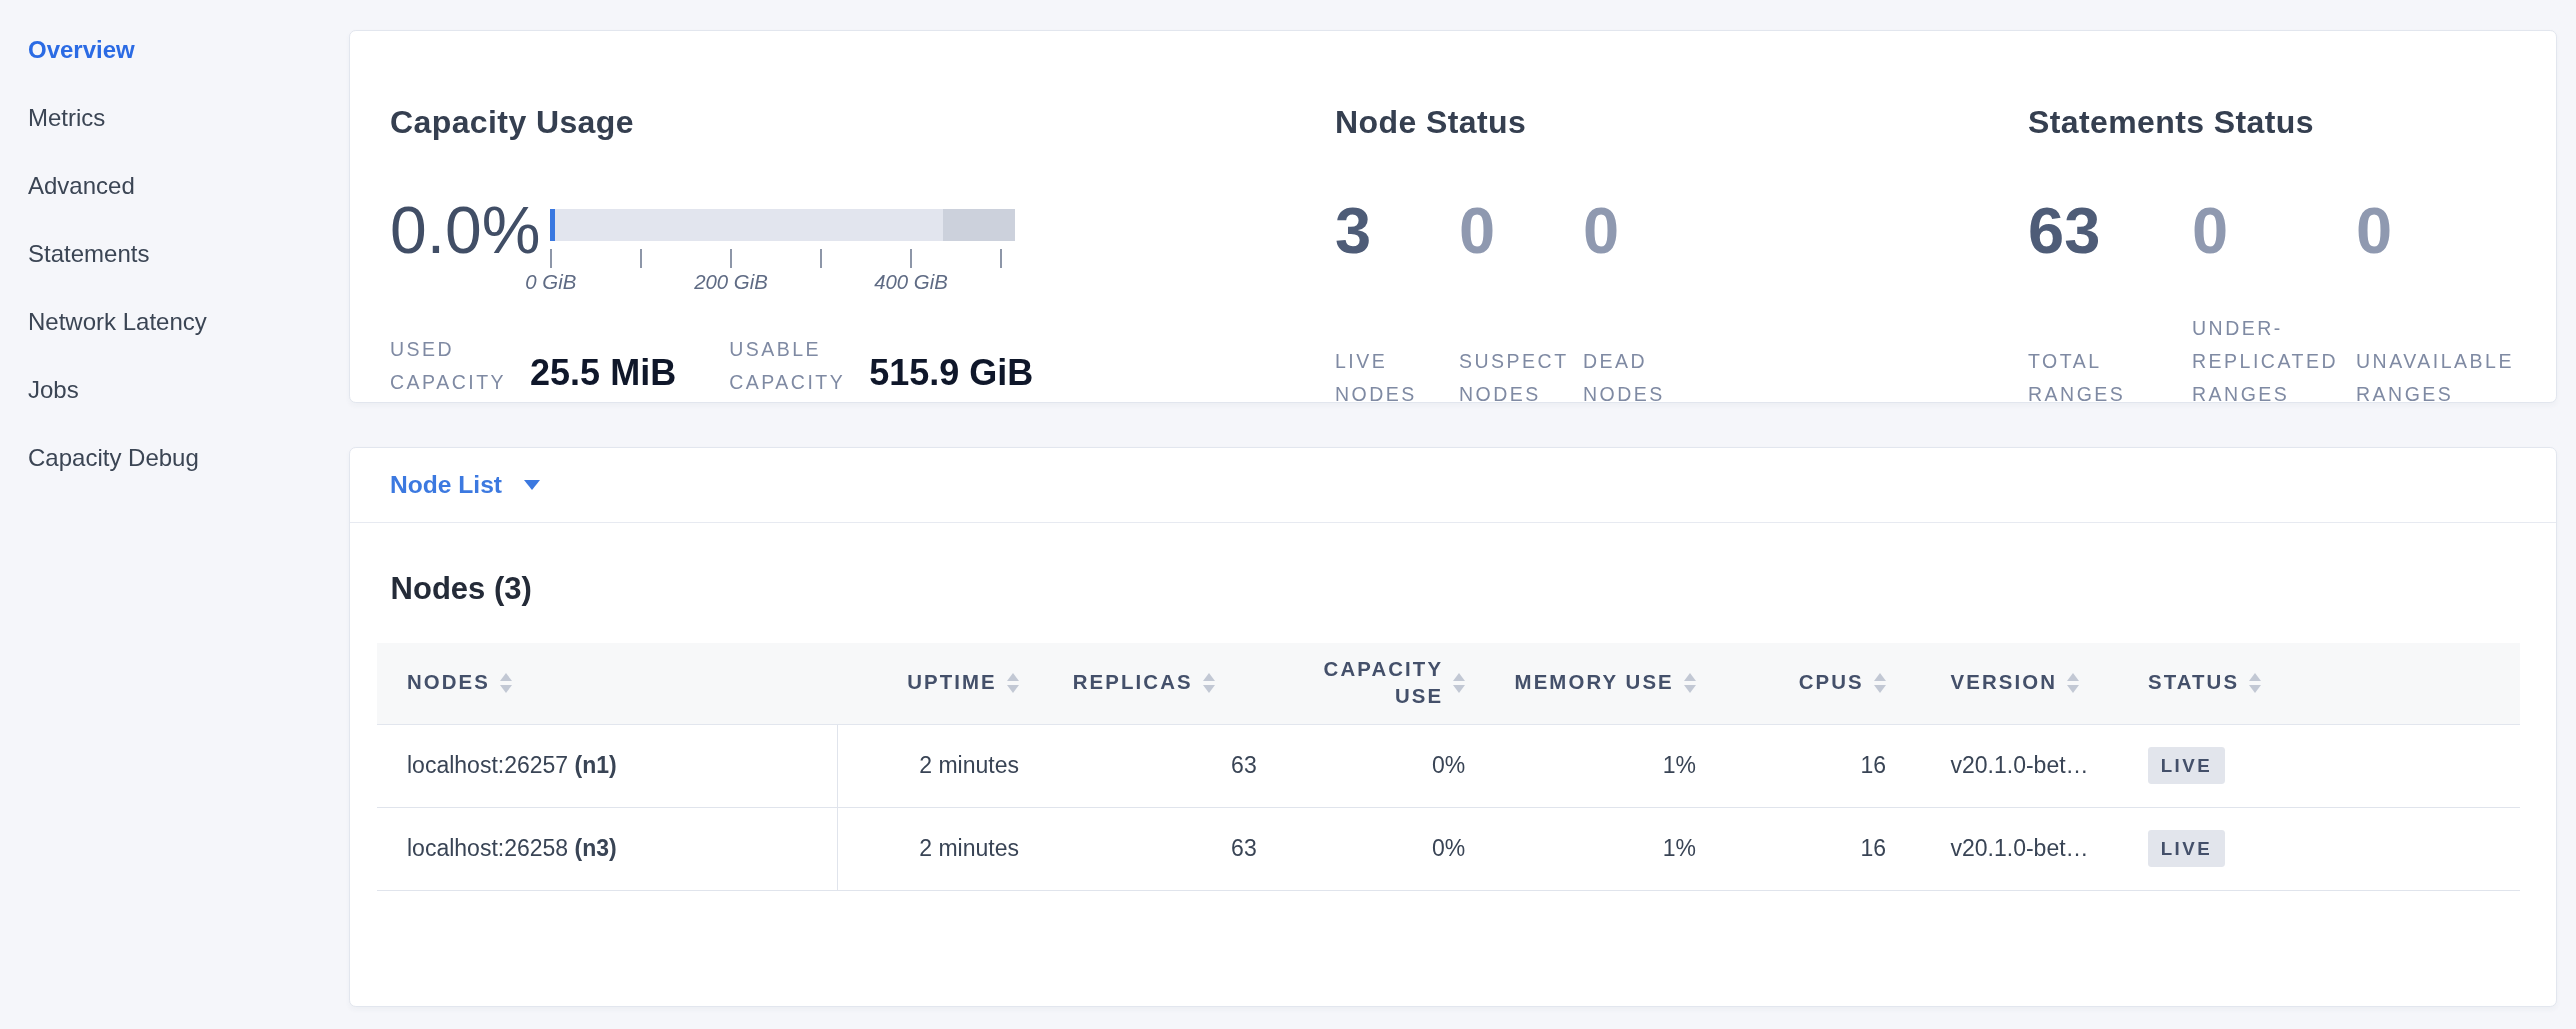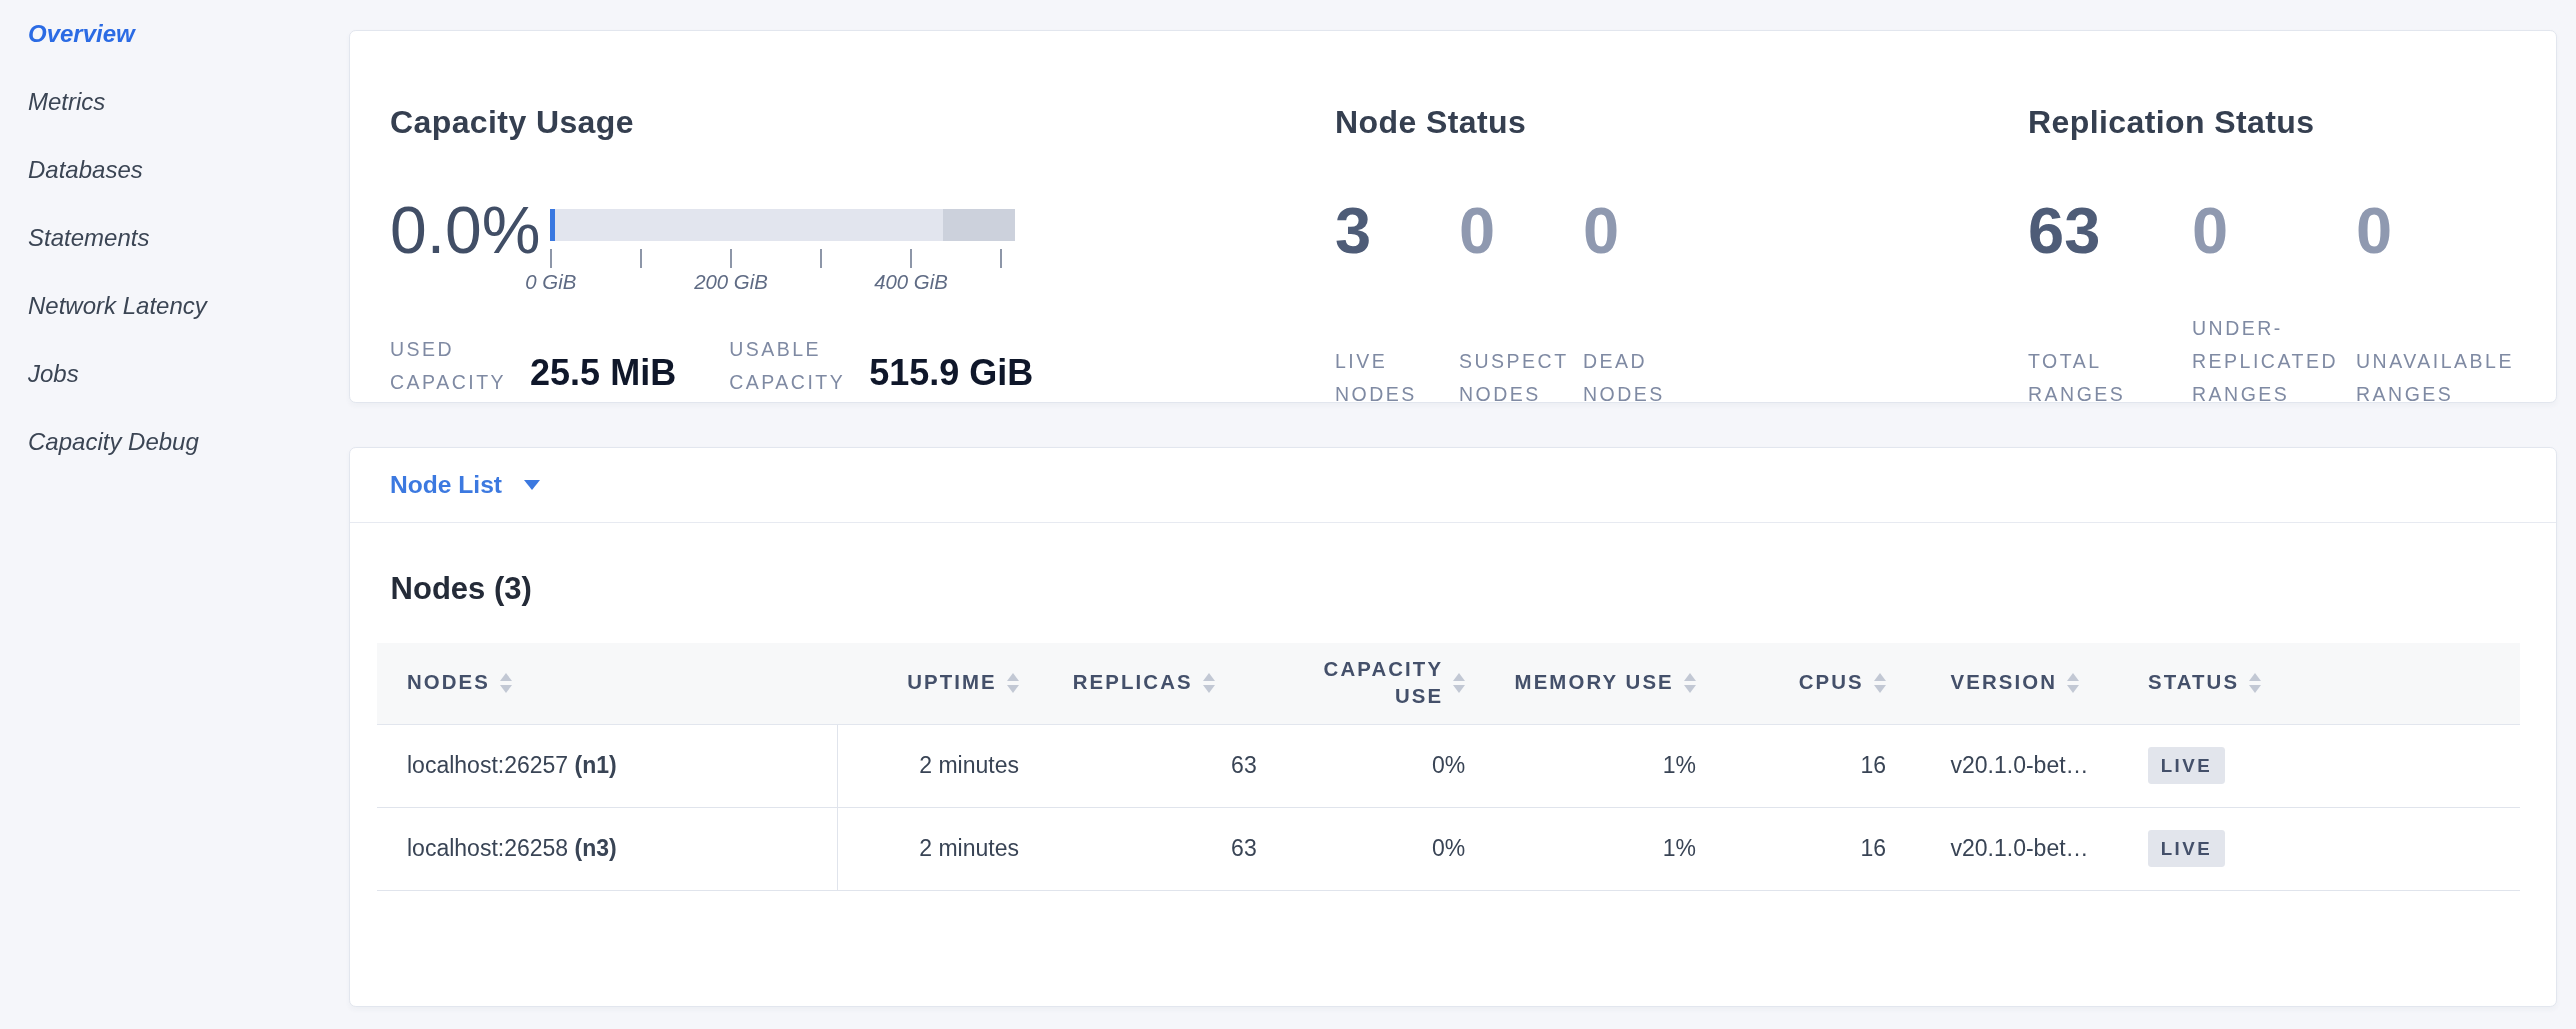--- a/index.html
+++ b/index.html
@@ -6,21 +6,21 @@
   html,body { width:2576px; height:1030px; }
   body {
     background:#f5f6fa;
     font-family:"Liberation Sans", sans-serif;
     color:#3b4554;
     overflow:hidden;
     position:relative;
   }
 
   
-  .sidebar { position:absolute; left:0; top:0; width:348px; padding:0 0 0 28px;font-style:italic; }
+  .sidebar { position:absolute; left:0; top:0; width:348px; padding:16px 0 0 28px; }
   .nav-item {
     height:68px; display:flex; align-items:center;
     font-size:24px; color:#3b4554; cursor:pointer;
   }
   .nav-item.active { color:#2b6be4; font-weight:700; }
 
   
   .card {
     position:absolute; left:349px; width:2208px;
     background:#ffffff; border:0.8px solid #e2e6ee; border-radius:6.8px;
@@ -126,21 +126,21 @@
   col.w-node{width:460px;} col.w-uptime{width:194px;} col.w-replicas{width:241px;}
   col.w-capacity{width:212px;} col.w-memory{width:253px;} col.w-cpus{width:188px;}
   col.w-version{width:202px;} col.w-status{width:auto;}
 </style>
 </head>
 <body>
 
 <nav class="sidebar">
   <div class="nav-item active">Overview</div>
   <div class="nav-item">Metrics</div>
-  <div class="nav-item">Databases</div>
+  <div class="nav-item">Advanced</div>
   <div class="nav-item">Statements</div>
   <div class="nav-item">Network Latency</div>
   <div class="nav-item">Jobs</div>
   <div class="nav-item">Capacity Debug</div>
 </nav>
 
 <section class="card card-summary">
 
   <div class="summary-section sec-capacity">
     <div class="section-title">Capacity Usage</div>
@@ -192,21 +192,21 @@
       </div>
       <div class="stat-col">
         <div class="big-num">0</div>
         <div class="stat-label">DEAD
 NODES</div>
       </div>
     </div>
   </div>
 
   <div class="summary-section sec-replication">
-    <div class="section-title">Replication Status</div>
+    <div class="section-title">Statements Status</div>
     <div class="stat-cols">
       <div class="stat-col">
         <div class="big-num emph">63</div>
         <div class="stat-label">TOTAL
 RANGES</div>
       </div>
       <div class="stat-col">
         <div class="big-num">0</div>
         <div class="stat-label">UNDER-
 REPLICATED

